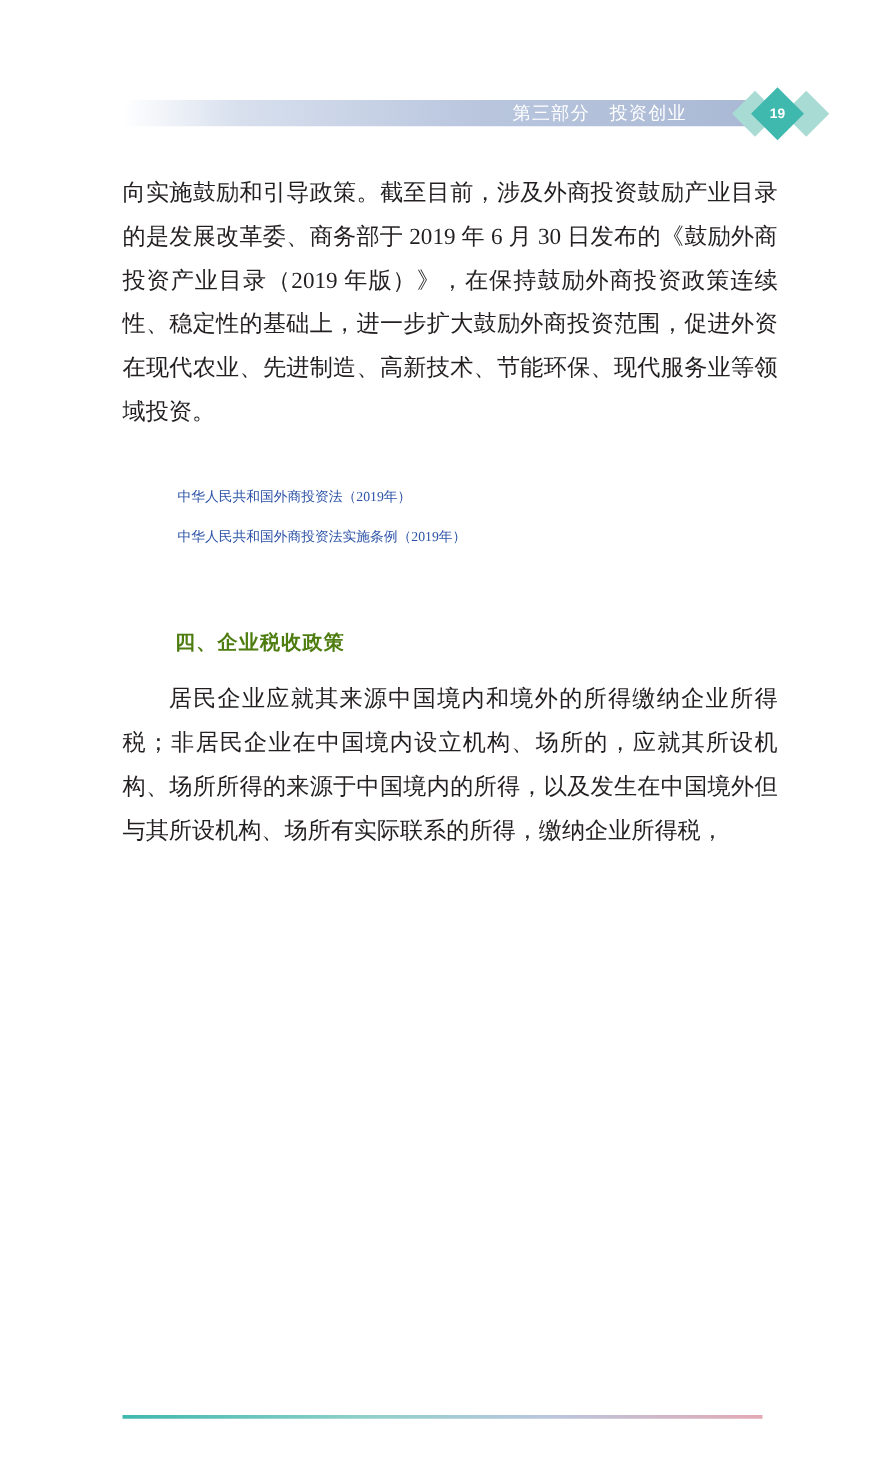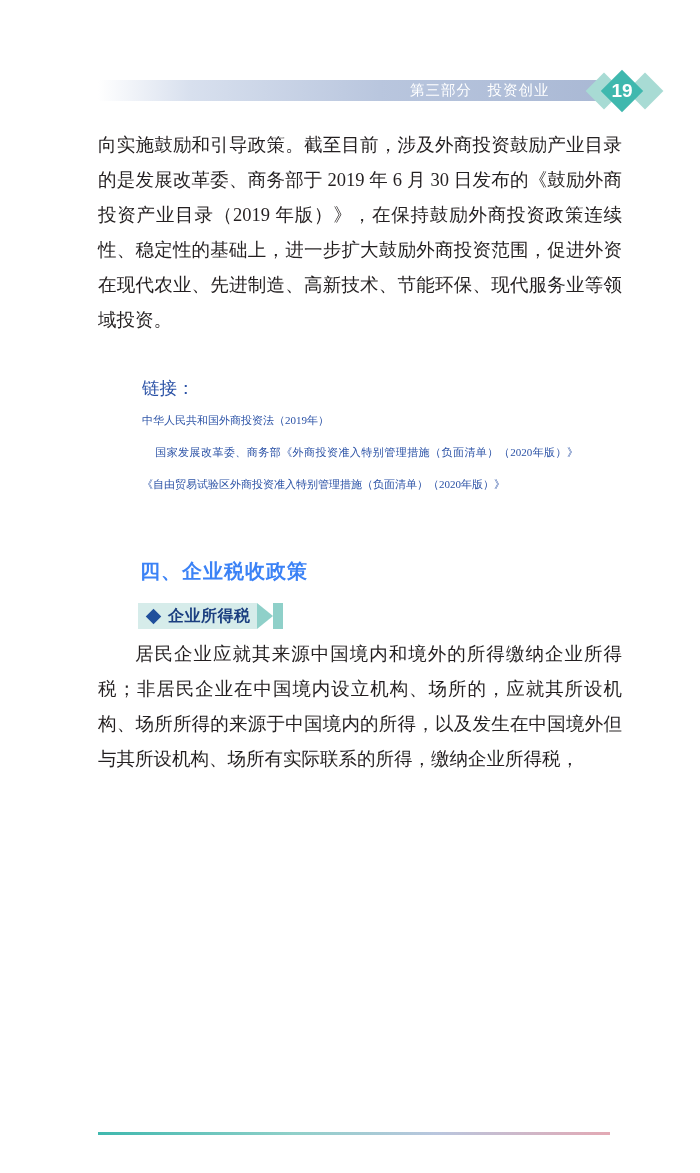--- a/index.html
+++ b/index.html
@@ -72,35 +72,35 @@
   .diamond.d3 { left: 42px; top: 2px; background: #a8dbd4; }
   .page-number {
     position: absolute;
     left: 17px;
     top: 0px;
     width: 30px;
     height: 30px;
     line-height: 30px;
     text-align: center;
     font-family: "Liberation Sans", sans-serif;
-    font-size: 19px;
+    font-size: 11px;
     font-weight: bold;
     color: #ffffff;
     z-index: 3;
   }
 
   
   .content {
     position: absolute;
     top: 120px;
     left: 98px;
     width: 524px;
   }
   p.body {
-    margin: 8px 0 0 0;
+    margin: 18px 0 0 0;
     font-size: 18.5px;
     line-height: 35px;
     color: #231f20;
     text-align: justify;
     text-justify: inter-ideograph;
   }
   p.body.indent { text-indent: 2em; }
 
   
   .links {
@@ -125,23 +125,23 @@
     font-size: 17.5px;
     line-height: 32px;
     color: #2b52a6;
   }
 
   
   h2.section {
     margin: 58px 0 6px 0;
     padding-left: 42px;
     font-family: "Liberation Sans", sans-serif;
-    font-size: 20px;
+    font-size: 16px;
     font-weight: bold;
-    color: #3b82f6;
+    color: #4d7c0f;
     letter-spacing: 1px;
   }
 
   
   .chip-row {
     margin: 18px 0 2px 0;
     padding-left: 40px;
     display: flex;
     align-items: center;
   }
@@ -209,34 +209,25 @@
       </div>
     </div>
   </div>
 
   <div class="content">
 
     <p class="body">向实施鼓励和引导政策。截至目前，涉及外商投资鼓励产业目录的是发展改革委、商务部于 2019 年 6 月 30 日发布的《鼓励外商投资产业目录（2019 年版）》，在保持鼓励外商投资政策连续性、稳定性的基础上，进一步扩大鼓励外商投资范围，促进外资在现代农业、先进制造、高新技术、节能环保、现代服务业等领域投资。</p>
 
 
     <div class="links">
-      <div class="link-title">链接：</div>
       <div class="link-line">中华人民共和国外商投资法（2019年）</div>
-      <div class="link-line hang">国家发展改革委、商务部《外商投资准入特别管理措施（负面清单）（2020年版）》《自由贸易试验区外商投资准入特别管理措施（负面清单）（2020年版）》</div>
+      <div class="link-line">中华人民共和国外商投资法实施条例（2019年）</div>
     </div>
 
     <h2 class="section">四、企业税收政策</h2>
 
 
-    <div class="chip-row">
-      <span class="chip">
-        <span class="bullet-diamond"></span>
-        <span class="chip-label">企业所得税</span>
-      </span>
-      <span class="chip-arrow"></span>
-      <span class="chip-tail"></span>
-    </div>
 
     <p class="body indent">居民企业应就其来源中国境内和境外的所得缴纳企业所得税；非居民企业在中国境内设立机构、场所的，应就其所设机构、场所所得的来源于中国境内的所得，以及发生在中国境外但与其所设机构、场所有实际联系的所得，缴纳企业所得税，</p>
   </div>
 
   <div class="footer-rule"></div>
 </div>
 
 </body></html>

